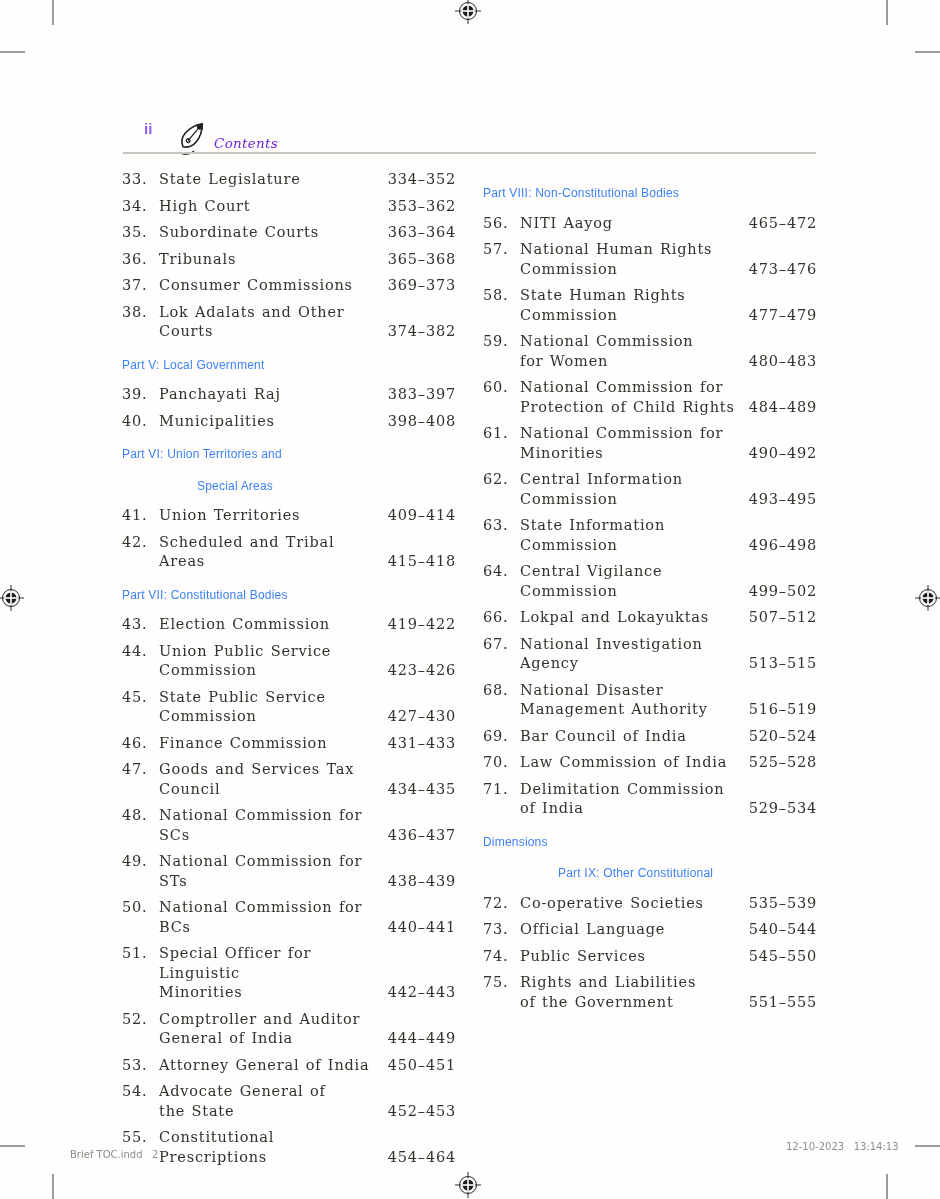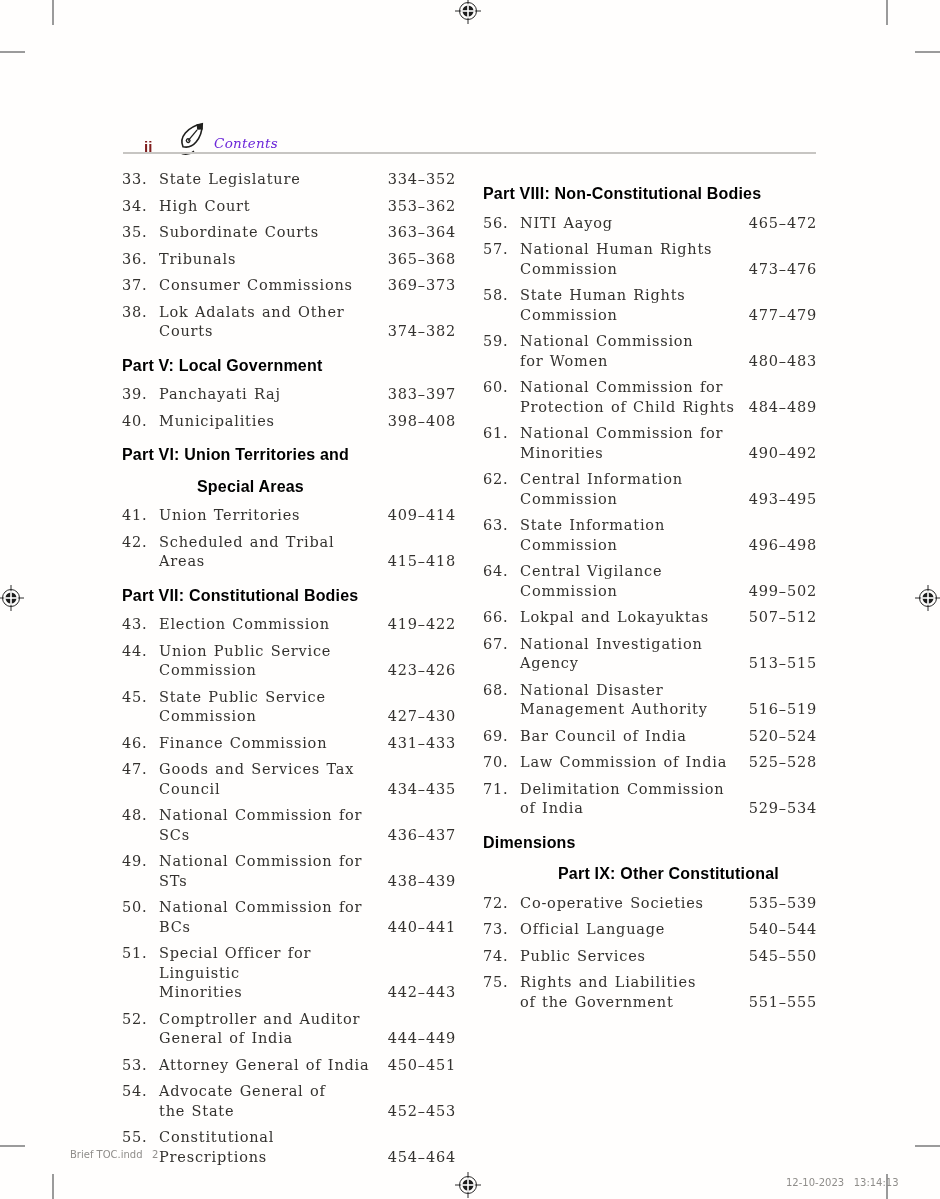--- a/index.html
+++ b/index.html
@@ -8,47 +8,47 @@
 
   
   .crop{position:absolute;background:#9b9b9b;}
   .crop.v{width:2px;height:25px;}
   .crop.h{width:25px;height:2px;}
 
   
   .regmark{position:absolute;width:26px;height:26px;}
 
   
-  #hdr-pagenum{position:absolute;left:144px;top:138px;font-family:"Liberation Sans",sans-serif;
-               font-weight:bold;font-size:15px;color:#7f1d1d;}
+  #hdr-pagenum{position:absolute;left:144px;top:120px;font-family:"Liberation Sans",sans-serif;
+               font-weight:bold;font-size:15px;color:#8b5cf6;}
   #hdr-title{position:absolute;left:214px;top:135px;font-style:italic;font-size:13.5px;color:#6d28d9;
              font-family:"DejaVu Serif",serif;letter-spacing:0.3px;}
   #pen-icon{position:absolute;left:170px;top:116px;}
   #hdr-rule{position:absolute;left:123px;top:152px;width:693px;height:2px;background:#c7c5c2;}
 
   
   .col{position:absolute;top:170px;width:334px;font-size:14.5px;letter-spacing:0.8px;
        word-spacing:1px;}
   #col-left{left:122px;}
   #col-right{left:483px;}
 
   .entry{display:flex;align-items:flex-end;margin-bottom:7px;line-height:19.5px;}
   .entry .num{flex:none;width:37px;align-self:flex-start;}
   .entry .txt{flex:1;min-width:0;}
   .entry .pg{flex:none;align-self:flex-end;padding-left:2px;white-space:nowrap;}
 
-  .part{margin:13px 0 9px;font-family:"Liberation Sans",sans-serif;font-weight:bold;
-        font-size:16px;line-height:21.5px;color:#000000;letter-spacing:0.2px;word-spacing:0;}
+  .part{margin:13px 0 9px;font-family:"Liberation Sans",sans-serif;font-weight:normal;
+        font-size:12px;line-height:21.5px;color:#3b82f6;letter-spacing:0.2px;word-spacing:0;}
   .part .pline + .pline{padding-left:75px;margin-top:10px;}
 
   
   .ftr{position:absolute;font-family:"DejaVu Sans","Liberation Sans",sans-serif;
        font-size:10px;color:#8f8d8a;white-space:pre;}
   #ftr-left{left:70px;top:1149px;}
-  #ftr-right{left:786px;top:1177px;}
+  #ftr-right{left:786px;top:1141px;}
 </style>
 </head>
 <body>
 
 <div id="page">
 
   <div class="crop v" style="left:52px;top:0;"></div>
   <div class="crop h" style="left:0;top:51px;"></div>
   <div class="crop v" style="left:886px;top:0;"></div>
   <div class="crop h" style="left:915px;top:51px;"></div>

